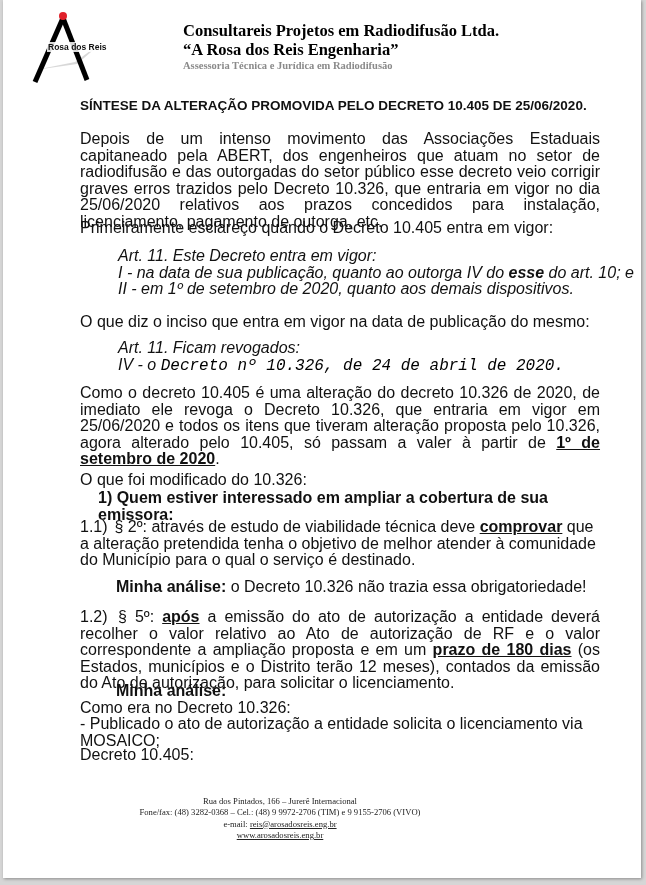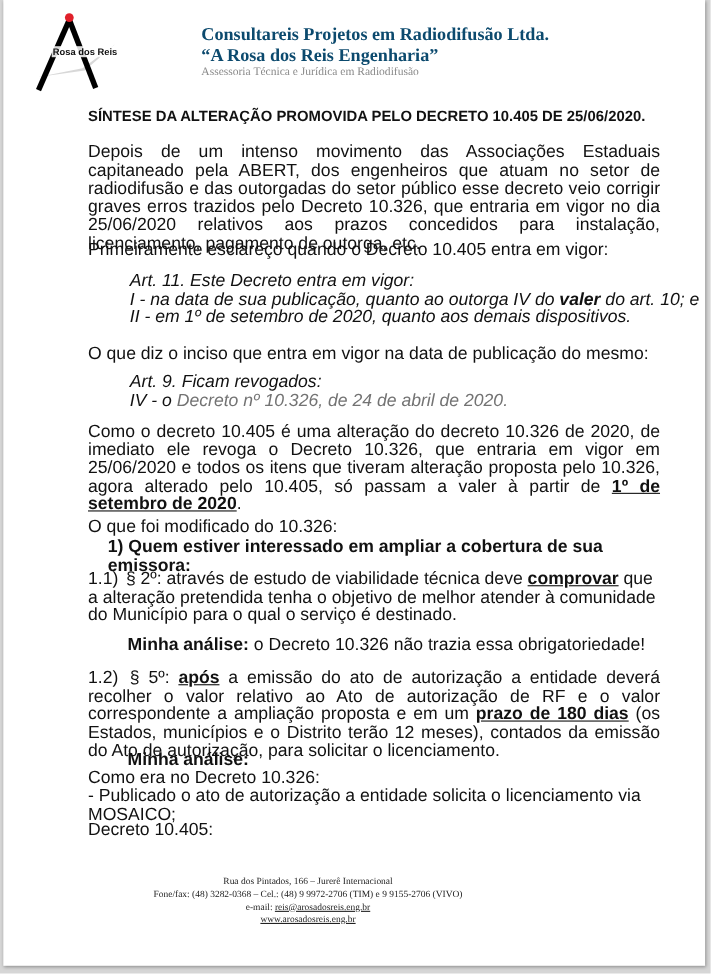--- a/index.html
+++ b/index.html
@@ -7,34 +7,34 @@
     width:646px; height:885px; background:#d6d6d6; position:relative; overflow:hidden;
     font-family:"Liberation Sans", sans-serif; color:#111;
   }
   .page {
     position:absolute; left:3px; top:0; width:638px; height:878px; background:#fff;
     box-shadow: 1px 1px 3px rgba(0,0,0,0.35);
   }
   .logo { position:absolute; left:12px; top:8px; width:98px; height:78px; }
   .hdr { position:absolute; left:180px; top:21px; }
   .hdr .t1, .hdr .t2 {
-    font-family:"Liberation Serif", serif; font-weight:bold; font-size:16.5px; line-height:19px; color:#0c4a6e;
+    font-family:"Liberation Serif", serif; font-weight:bold; font-size:16.5px; line-height:19px; color:#000000;
   }
   .hdr .t3 {
-    font-family:"Liberation Serif", serif; font-weight:normal; font-size:10.5px; color:#8a8a8a; margin-top:1px;
+    font-family:"Liberation Serif", serif; font-weight:bold; font-size:10.5px; color:#8a8a8a; margin-top:1px;
   }
   .body-text {
     position:absolute; left:77px; width:520px; font-size:16px; line-height:16.6px;
   }
   p { margin:0; }
   .just { text-align:justify; }
   .title { top:98px; font-weight:bold; font-size:13.5px; }
   .ital { font-style:italic; }
   .indent { padding-left:38px; }
-  .purple { color:#737373; }
+  .purple { color:#000000;font-family:Liberation Mono, monospace; }
   .bu { font-weight:bold; text-decoration:underline; }
   .b { font-weight:bold;padding-left:36px; }
   .footer {
     position:absolute; left:0; width:554px; top:796px; text-align:center;
     font-family:"Liberation Serif", serif; font-size:8.6px; line-height:11.3px; color:#222;
   }
   .footer .ul { text-decoration:underline;text-align:center; }
 </style>
 </head>
 <body>
@@ -57,28 +57,28 @@
   </div>
 
   <div class="body-text title">SÍNTESE DA ALTERAÇÃO PROMOVIDA PELO DECRETO 10.405 DE 25/06/2020.</div>
 
   <p class="body-text just" style="top:131px">Depois de um intenso movimento das Associações Estaduais capitaneado pela ABERT, dos engenheiros que atuam no setor de radiodifusão e das outorgadas do setor público esse decreto veio corrigir graves erros trazidos pelo Decreto 10.326, que entraria em vigor no dia 25/06/2020 relativos aos prazos concedidos para instalação, licenciamento, pagamento de outorga, etc.</p>
 
   <p class="body-text" style="top:220px">Primeiramente esclareço quando o Decreto 10.405 entra em vigor:</p>
 
   <div class="body-text ital indent" style="top:248px">
     <div>Art. 11. Este Decreto entra em vigor:</div>
-    <div><span>I - na data de sua publicação, quanto ao outorga IV do </span><b>valer</b><span> do art. 10; e</span></div>
+    <div><span>I - na data de sua publicação, quanto ao outorga IV do </span><b>esse</b><span> do art. 10; e</span></div>
     <div>II - em 1º de setembro de 2020, quanto aos demais dispositivos.</div>
   </div>
 
   <p class="body-text" style="top:314px">O que diz o inciso que entra em vigor na data de publicação do mesmo:</p>
 
   <div class="body-text ital indent" style="top:340px">
-    <div>Art. 9. Ficam revogados:</div>
+    <div>Art. 11. Ficam revogados:</div>
     <div><span>IV - o </span><span class="purple">Decreto nº 10.326, de 24 de abril de 2020.</span></div>
   </div>
 
   <p class="body-text just" style="top:385px"><span>Como o decreto 10.405 é uma alteração do decreto 10.326 de 2020, de imediato ele revoga o Decreto 10.326, que entraria em vigor em 25/06/2020 e todos os itens que tiveram alteração proposta pelo 10.326, agora alterado pelo 10.405, só passam a valer à partir de </span><span class="bu">1º de setembro de 2020</span><span>.</span></p>
 
   <p class="body-text" style="top:472px">O que foi modificado do 10.326:</p>
 
   <p class="body-text b" style="top:490px; padding-left:18px">1)  Quem estiver interessado em ampliar a cobertura de sua emissora:</p>
 
   <p class="body-text" style="top:519px; padding-right:6px"><span style="display:inline-block;width:30px">1.1)</span> <span>§ 2º: através de estudo de viabilidade técnica deve </span><span class="bu">comprovar</span><span> que a alteração pretendida tenha o objetivo de melhor atender à comunidade do Município para o qual o serviço é destinado.</span></p>

